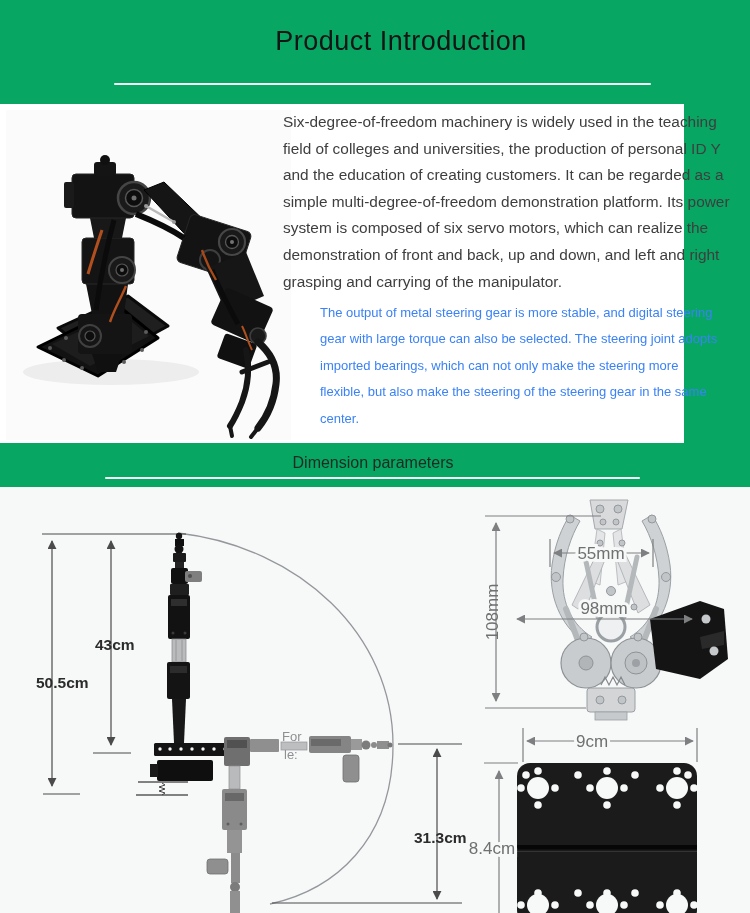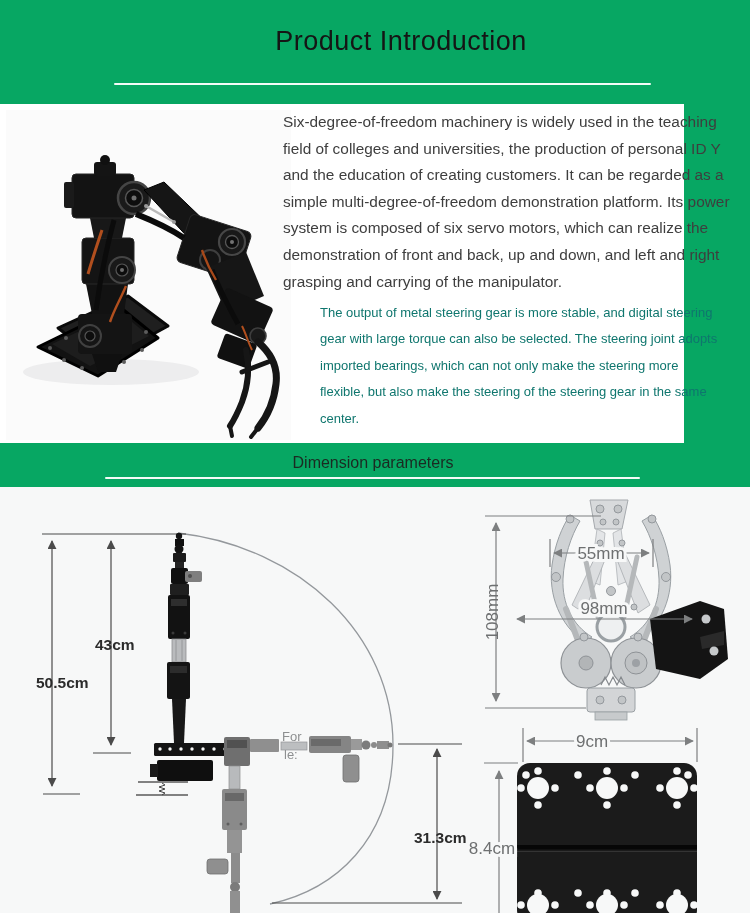--- a/index.html
+++ b/index.html
@@ -18,21 +18,21 @@
   .u-top{left:105px;top:83px;width:537px;}
   
   .intro{position:absolute;left:0;top:104px;width:684px;height:339px;background:#ffffff;}
   .hero{position:absolute;left:6px;top:6px;width:285px;height:330px;background:#fbfbfb;}
   .p1{
     position:absolute;left:283px;top:5px;width:465px;
     font-size:15.4px;line-height:26.6px;color:#3e3e3e;white-space:pre;
   }
   .p2{
     position:absolute;left:320px;top:196px;width:430px;
-    font-size:13px;line-height:26.4px;color:#0f766e;white-space:pre;
+    font-size:13px;line-height:26.4px;color:#3b82f6;white-space:pre;
   }
   
   .band-dim{position:absolute;left:0;top:443px;width:658px;height:44px;background:#07a763;}
   .band-dim h2{
     margin:0;padding:11px 0 0 88px;text-align:center;
     font-size:16px;font-weight:400;color:#1b2a22;
   }
   .u-dim{left:105px;top:34px;width:535px;}
   
   .bottom{position:absolute;left:0;top:487px;width:750px;height:426px;background:#f7f8f8;}

